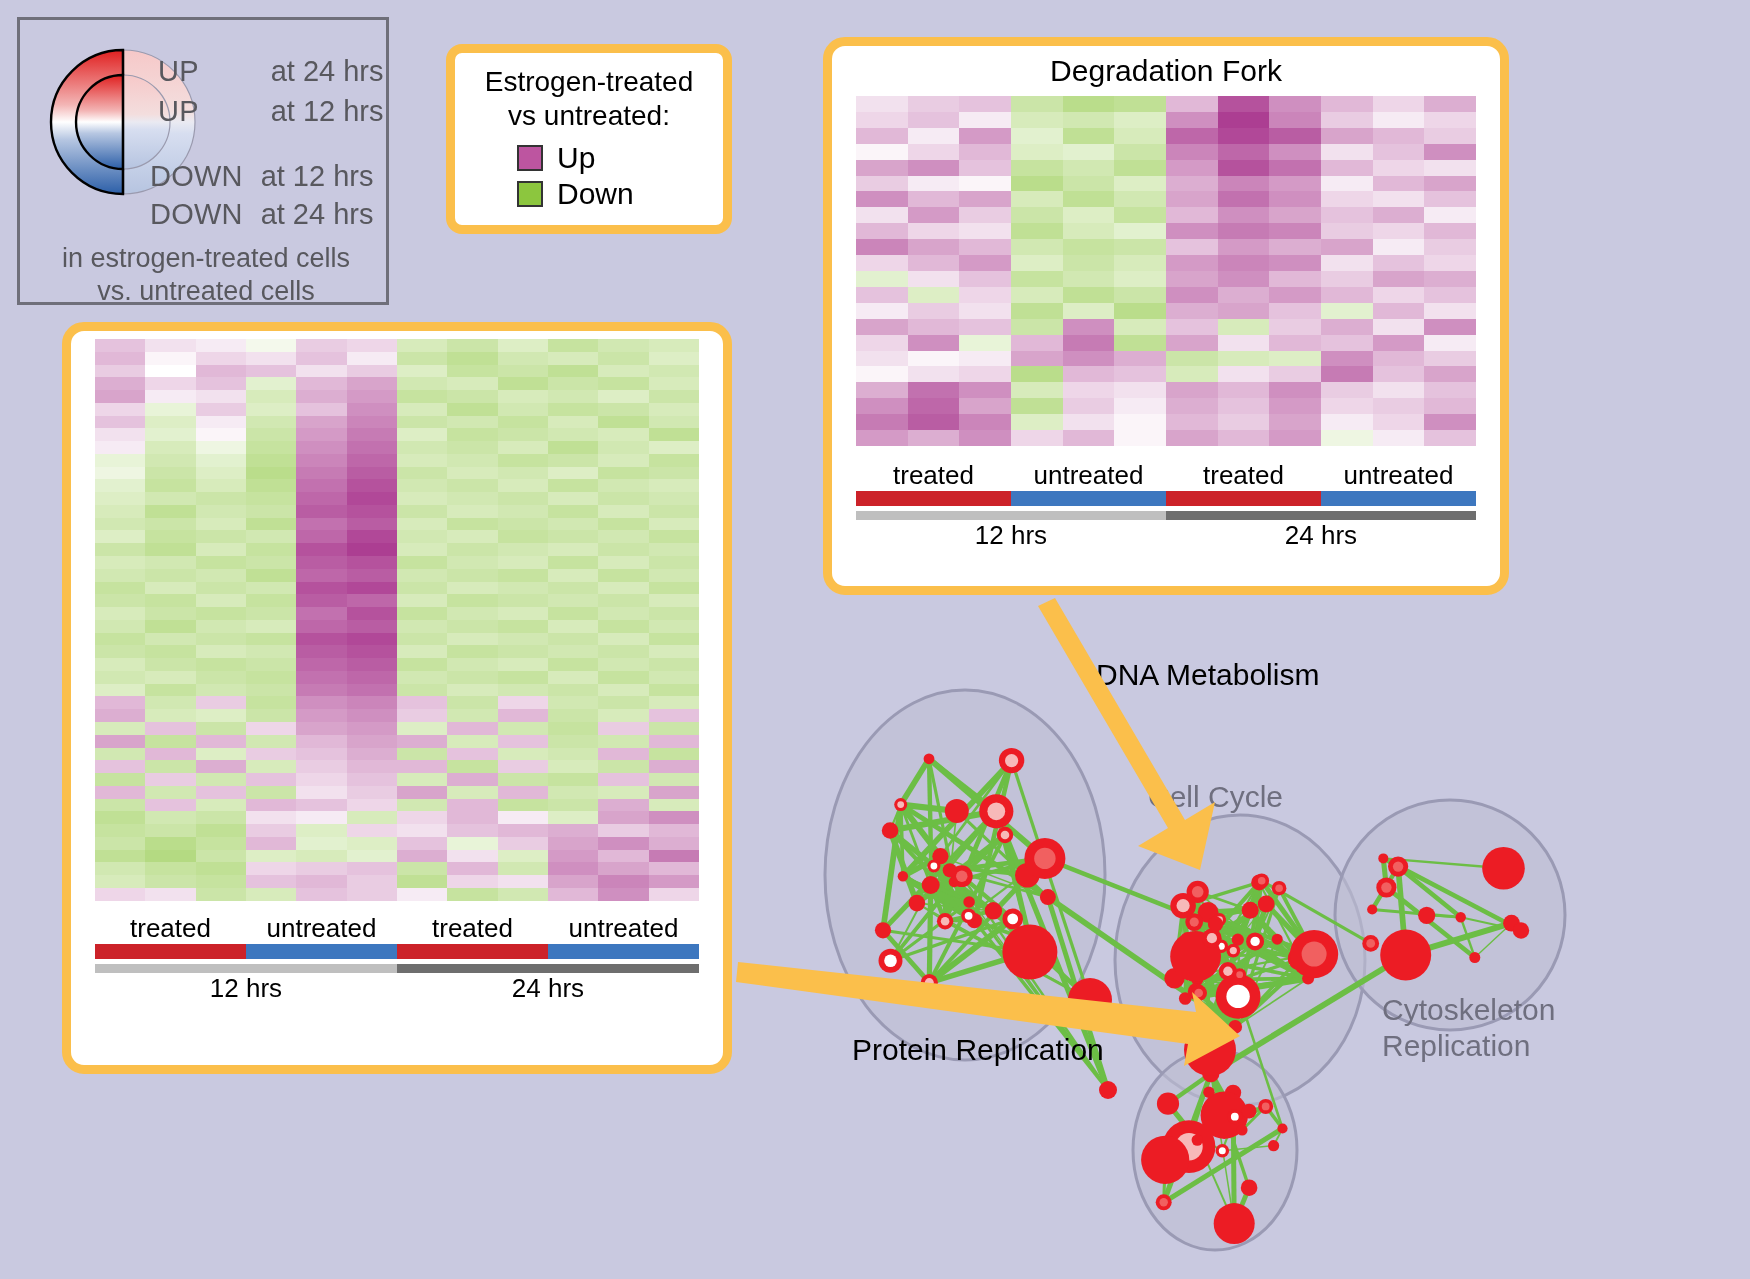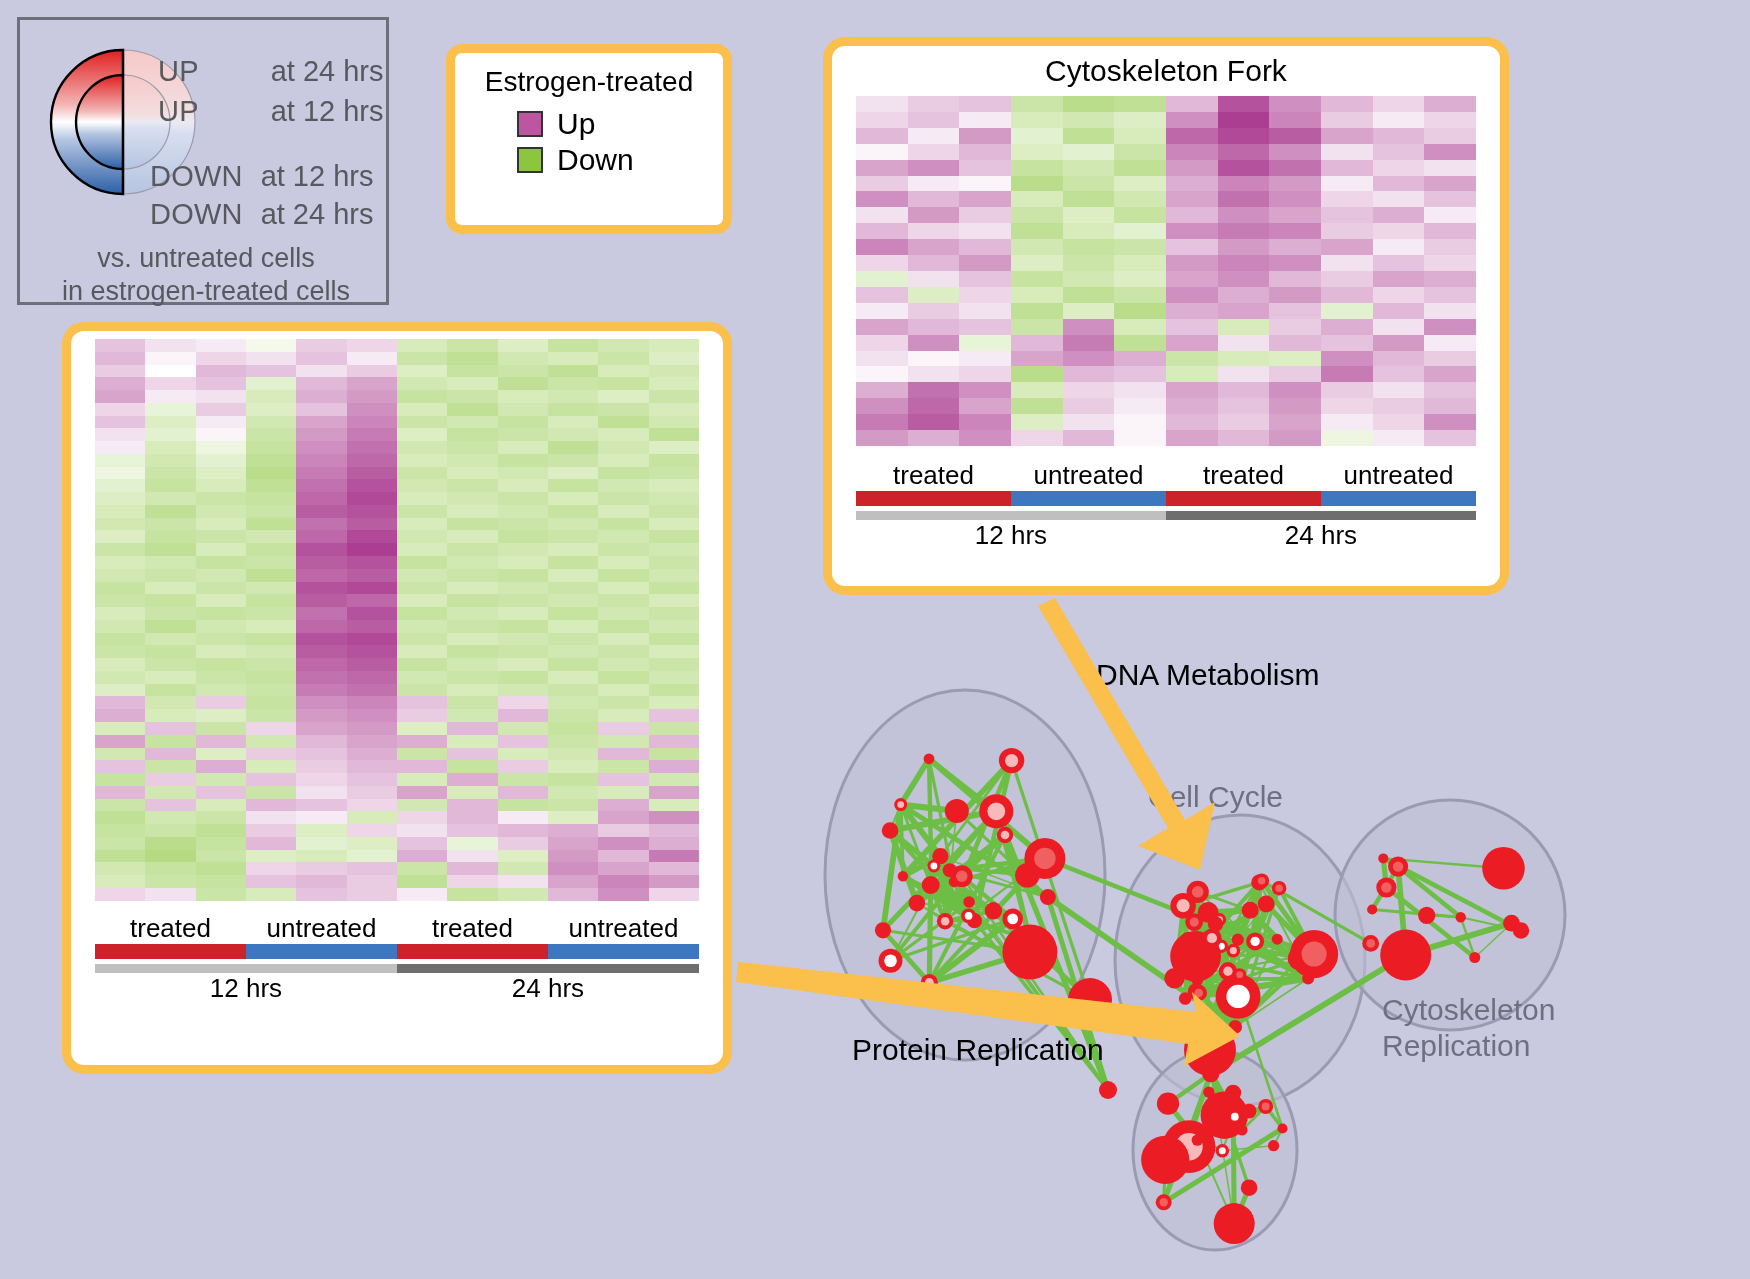--- a/index.html
+++ b/index.html
@@ -121,43 +121,44 @@
     <div class="wheel-row" style="left:130px;top:140px;">
       <span class="wheel-lab">DOWN</span>
       <span class="wheel-time" style="margin-left:18px;">at 12 hrs</span>
     </div>
     <div class="wheel-row" style="left:130px;top:178px;">
       <span class="wheel-lab">DOWN</span>
       <span class="wheel-time" style="margin-left:18px;">at 24 hrs</span>
     </div>
 
     <div class="wheel-caption">
+      <div>in estrogen-treated cells</div>
       <div>vs. untreated cells</div>
-      <div>in estrogen-treated cells</div>
     </div>
   </div>
 
   <div id="legend-card">
     <div class="lc-title">
       <div>Estrogen-treated</div>
+      <div>vs untreated:</div>
     </div>
     <div class="lc-items">
       <div class="lc-item">
         <span class="lc-swatch" style="background: rgb(189, 85, 160);"></span>
         <span class="lc-text">Up</span>
       </div>
       <div class="lc-item">
         <span class="lc-swatch" style="background: rgb(140, 198, 62);"></span>
         <span class="lc-text">Down</span>
       </div>
     </div>
   </div>
 
   <div class="panel" id="panel-replication">
-    <div class="panel-title">Cytoskeleton Fork</div>
+    <div class="panel-title">Degradation Fork</div>
     <div class="heat" style="margin:8px 24px 0 24px;height:350px;">
         <div class="heat-row" style="height: 4.54545%;">
           <div class="heat-cell" style="background: rgb(242, 225, 238); width: 8.33333%;"></div>
           <div class="heat-cell" style="background: rgb(233, 204, 226); width: 8.33333%;"></div>
           <div class="heat-cell" style="background: rgb(229, 194, 221); width: 8.33333%;"></div>
           <div class="heat-cell" style="background: rgb(203, 229, 168); width: 8.33333%;"></div>
           <div class="heat-cell" style="background: rgb(186, 221, 139); width: 8.33333%;"></div>
           <div class="heat-cell" style="background: rgb(192, 224, 149); width: 8.33333%;"></div>
           <div class="heat-cell" style="background: rgb(225, 184, 215); width: 8.33333%;"></div>
           <div class="heat-cell" style="background: rgb(181, 82, 157); width: 8.33333%;"></div>

